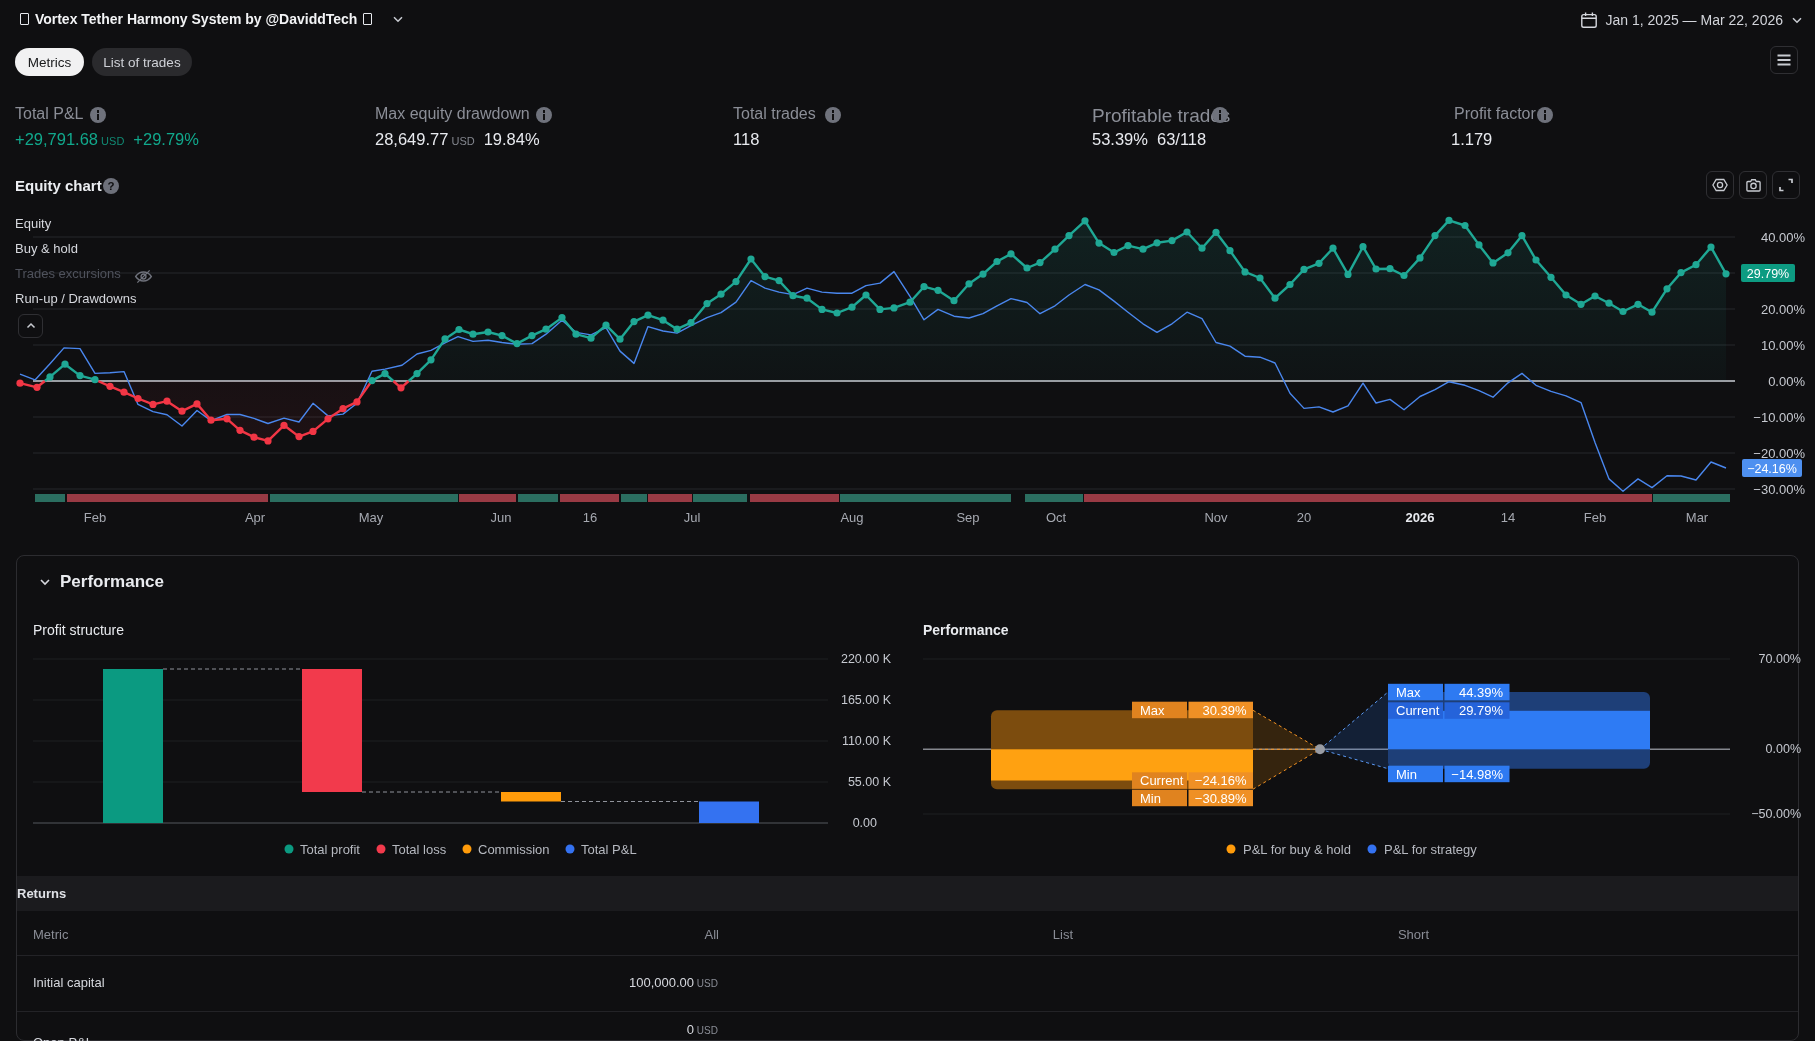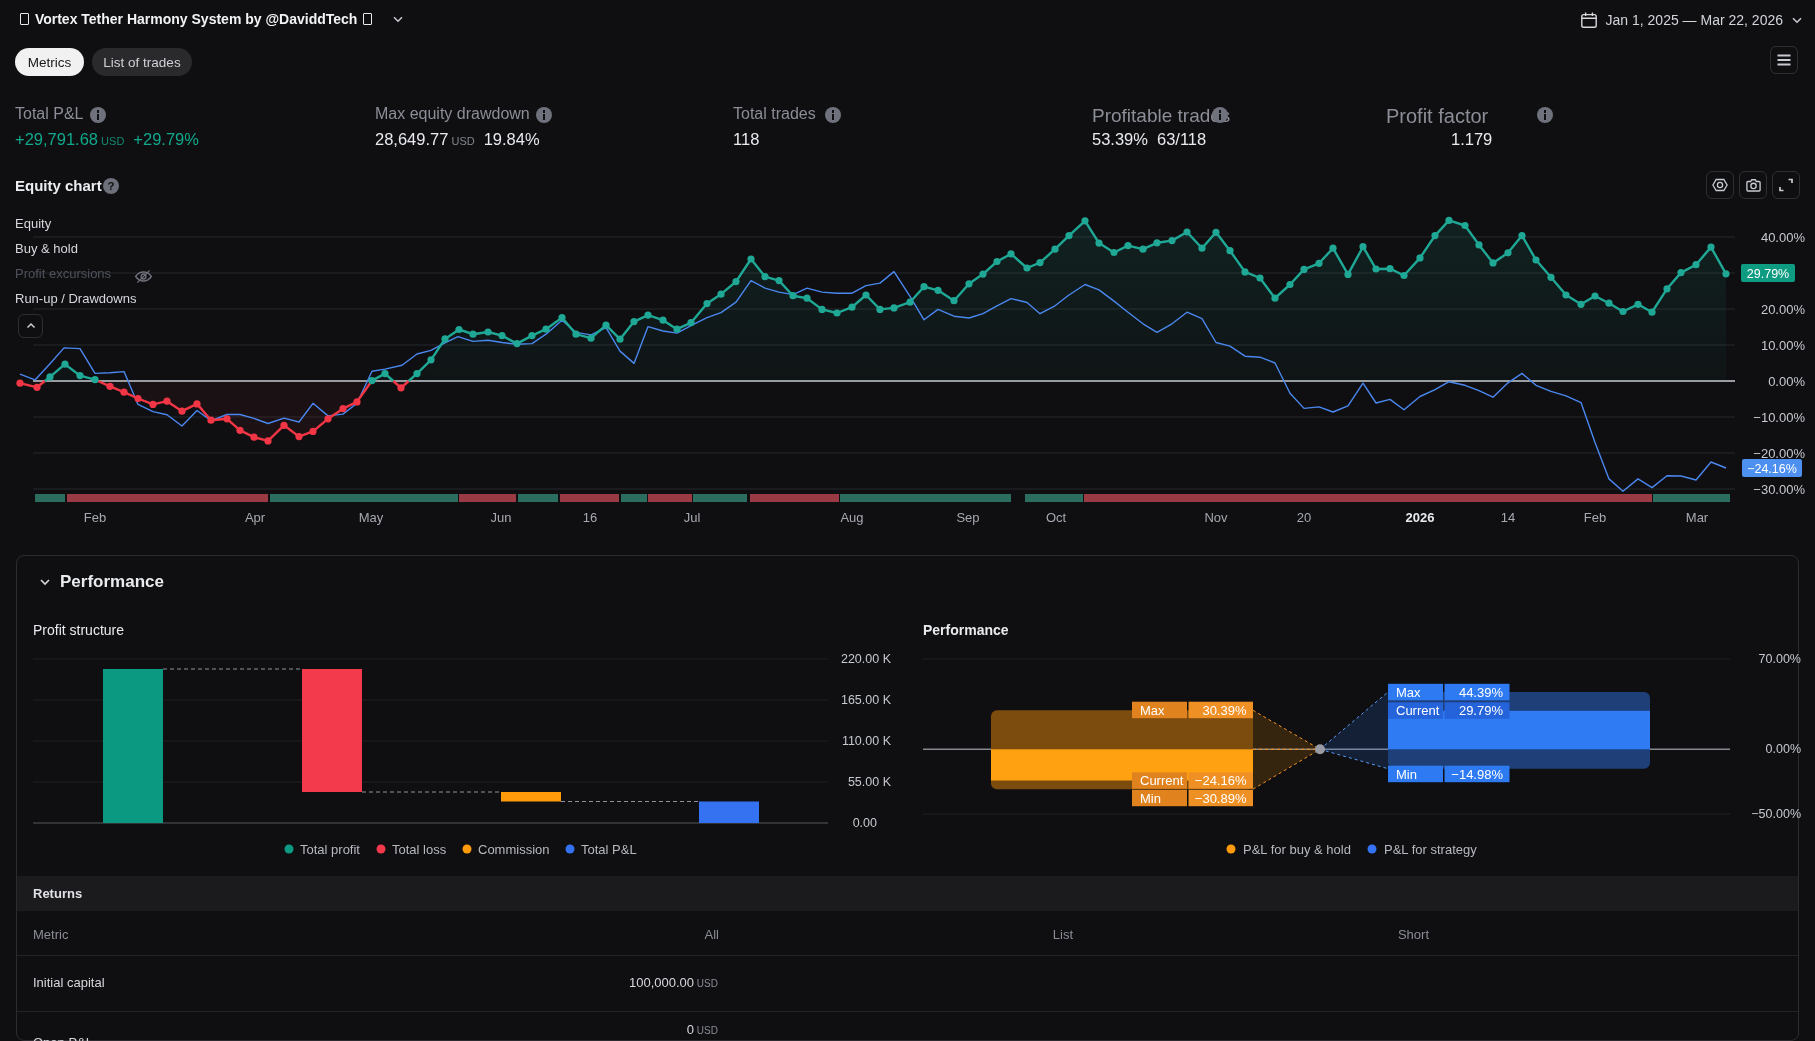--- a/index.html
+++ b/index.html
@@ -48,21 +48,21 @@
     <div style="position:absolute;left:7px;top:3px;width:2px;height:2.5px;background:#101012"></div>
     <div style="position:absolute;left:7px;top:7px;width:2px;height:6px;background:#101012"></div>
   </div>
 <div class="abs" style="left:733px;top:130px;font-size:16.5px;color:#e8eaef">118</div>
 <div class="abs" style="left:1092px;top:105px;font-size:19px;color:#8b8e97">Profitable trades</div>
 <div style="position:absolute;left:1212px;top:107px;width:16px;height:16px;border-radius:50%;background:#6f727c">
     <div style="position:absolute;left:7px;top:3px;width:2px;height:2.5px;background:#101012"></div>
     <div style="position:absolute;left:7px;top:7px;width:2px;height:6px;background:#101012"></div>
   </div>
 <div class="abs" style="left:1092px;top:130px;font-size:16.5px;color:#e8eaef">53.39%<span style="display:inline-block;width:9px"></span>63/118</div>
-<div class="abs" style="left:1386px;top:105px;font-size:20px;color:#8b8e97">Profit factor</div>
+<div class="abs" style="left:1454px;top:105px;font-size:16px;color:#8b8e97">Profit factor</div>
 <div style="position:absolute;left:1537px;top:107px;width:16px;height:16px;border-radius:50%;background:#6f727c">
     <div style="position:absolute;left:7px;top:3px;width:2px;height:2.5px;background:#101012"></div>
     <div style="position:absolute;left:7px;top:7px;width:2px;height:6px;background:#101012"></div>
   </div>
 <div class="abs" style="left:1451px;top:130px;font-size:16.5px;color:#e8eaef">1.179</div>
 
 <div class="abs" style="left:15px;top:177px;font-size:15px;font-weight:bold;color:#eceef2">Equity chart</div>
 <div style="position:absolute;left:103px;top:178px;width:16px;height:16px;border-radius:50%;background:#6d707a;color:#101012;font-size:11.5px;font-weight:bold;text-align:center;line-height:16px">?</div>
 <div style="position:absolute;left:1706px;top:171px;width:28px;height:28px;border:1px solid #2f2f33;border-radius:6px;display:flex;align-items:center;justify-content:center">
     <svg width="18" height="18" viewBox="0 0 18 18" fill="none" stroke="#c8cbd1" stroke-width="1.3">
@@ -266,21 +266,21 @@
     <text x="1805" y="457.5" text-anchor="end" font-size="13" fill="#c6c9d0">−20.00%</text>
     <text x="1805" y="493.5" text-anchor="end" font-size="13" fill="#c6c9d0">−30.00%</text>
 <rect x="1741" y="264" width="54" height="18" rx="2" fill="#0d9b82"></rect>
 <text x="1768" y="277.5" text-anchor="middle" font-size="12.5" fill="#fff">29.79%</text>
 <rect x="1742" y="459" width="60" height="18" rx="2" fill="#4e90f0"></rect>
 <text x="1772" y="472.5" text-anchor="middle" font-size="12.5" fill="#fff">−24.16%</text>
 </svg>
 
 <div class="abs" style="left:15px;top:216px;font-size:13px;color:#d6d8de">Equity</div>
 <div class="abs" style="left:15px;top:241px;font-size:13px;color:#d6d8de">Buy &amp; hold</div>
-<div class="abs" style="left:15px;top:266px;font-size:13px;color:#4f525c">Profit excursions</div>
+<div class="abs" style="left:15px;top:266px;font-size:13px;color:#4f525c">Trades excursions</div>
 <div class="abs" style="left:134px;top:267px"><svg width="19" height="19" viewBox="0 0 17 17" fill="none" stroke="#6f727c" stroke-width="1.2">
 <path d="M1.5 8.5s2.7-4 7-4 7 4 7 4-2.7 4-7 4-7-4-7-4z"></path>
       <circle cx="8.5" cy="8.5" r="2.2"></circle>
       <path d="M3 14L14 3"></path>
     </svg></div>
 <div class="abs" style="left:15px;top:291px;font-size:13px;color:#d6d8de">Run-up / Drawdowns</div>
 <div class="abs" style="left:18px;top:314px;width:25px;height:24px;border:1px solid #2f2f33;border-radius:6px;display:flex;align-items:center;justify-content:center">
     <svg width="12" height="12" viewBox="0 0 12 12" fill="none" stroke="#c8cbd1" stroke-width="1.5">
       <path d="M2.5 7.5L6 4l3.5 3.5"></path>
     </svg>
@@ -364,21 +364,21 @@
     <rect x="1444.5" y="765.7" width="65" height="16.5" fill="#2e7af2"></rect>
     <text x="1396" y="778.5" font-size="13" fill="#fff">Min</text>
     <text x="1503" y="778.5" text-anchor="end" font-size="13" fill="#fff">−14.98%</text>
 <circle cx="1231" cy="849" r="4.5" fill="#ff9b0a"></circle>
     <text x="1243" y="853.5" font-size="13" fill="#b6b9c0">P&amp;L for buy &amp; hold</text>
 <circle cx="1372" cy="849" r="4.5" fill="#3472f1"></circle>
     <text x="1384" y="853.5" font-size="13" fill="#b6b9c0">P&amp;L for strategy</text>
 </svg>
 
 <div class="abs" style="left:17px;top:876px;width:1781px;height:35px;background:#1b1b1e;display:flex;align-items:center">
-    <span style="margin-left:16px;font-size:13px;font-weight:bold;color:#dfe1e6">Returns</span>
+    <span style="font-size:13px;font-weight:bold;color:#dfe1e6">Returns</span>
   </div>
 <div class="abs" style="left:33px;top:927px;font-size:13px;color:#8a8d96">Metric</div>
 <div class="abs" style="left:0;top:927px;width:719px;text-align:right;font-size:13px;color:#8a8d96">All</div>
 <div class="abs" style="left:0;top:927px;width:1073px;text-align:right;font-size:13px;color:#8a8d96">List</div>
 <div class="abs" style="left:0;top:927px;width:1429px;text-align:right;font-size:13px;color:#8a8d96">Short</div>
 <div class="abs" style="left:17px;top:955px;width:1781px;border-top:1px solid #232327"></div>
 <div class="abs" style="left:33px;top:975px;font-size:13px;color:#d6d8de">Initial capital</div>
 <div class="abs" style="left:0;top:975px;width:718px;text-align:right;font-size:13px;color:#d6d8de">100,000.00<span style="font-size:10px;color:#8a8d96"> USD</span></div>
 <div class="abs" style="left:17px;top:1011px;width:1781px;border-top:1px solid #232327"></div>
 <div class="abs" style="left:33px;top:1035px;font-size:13px;color:#d6d8de">Open P&amp;L</div>

